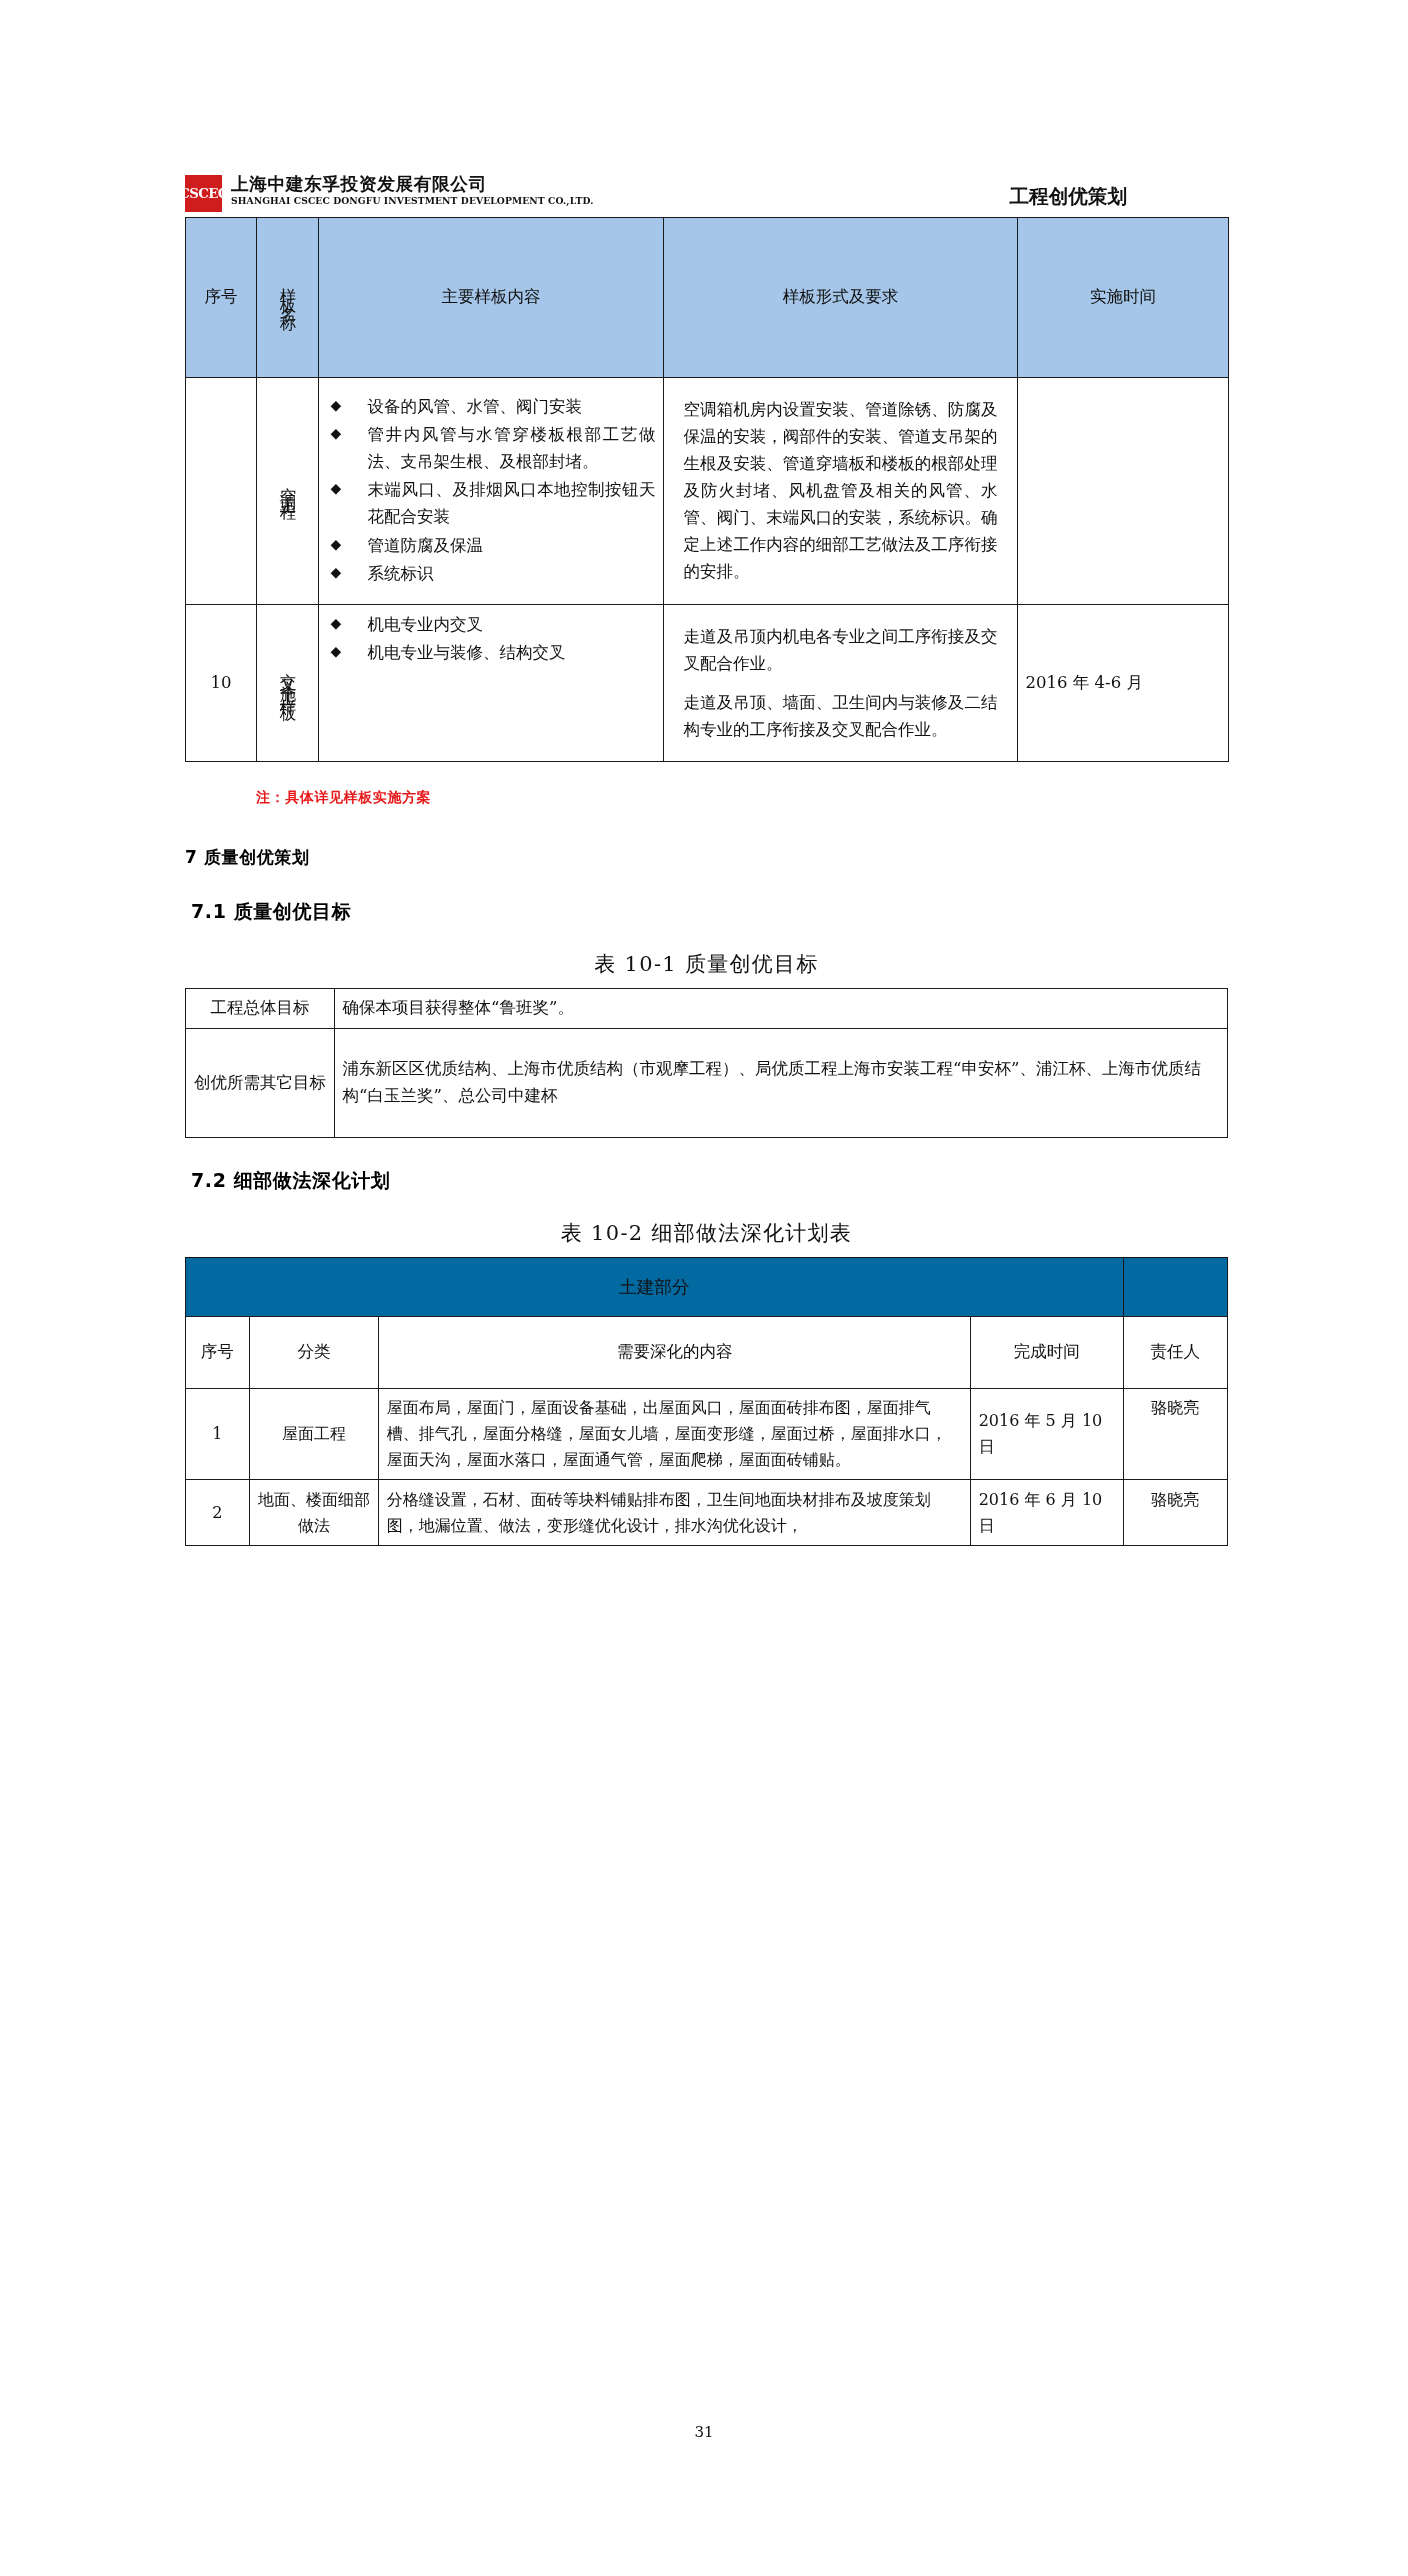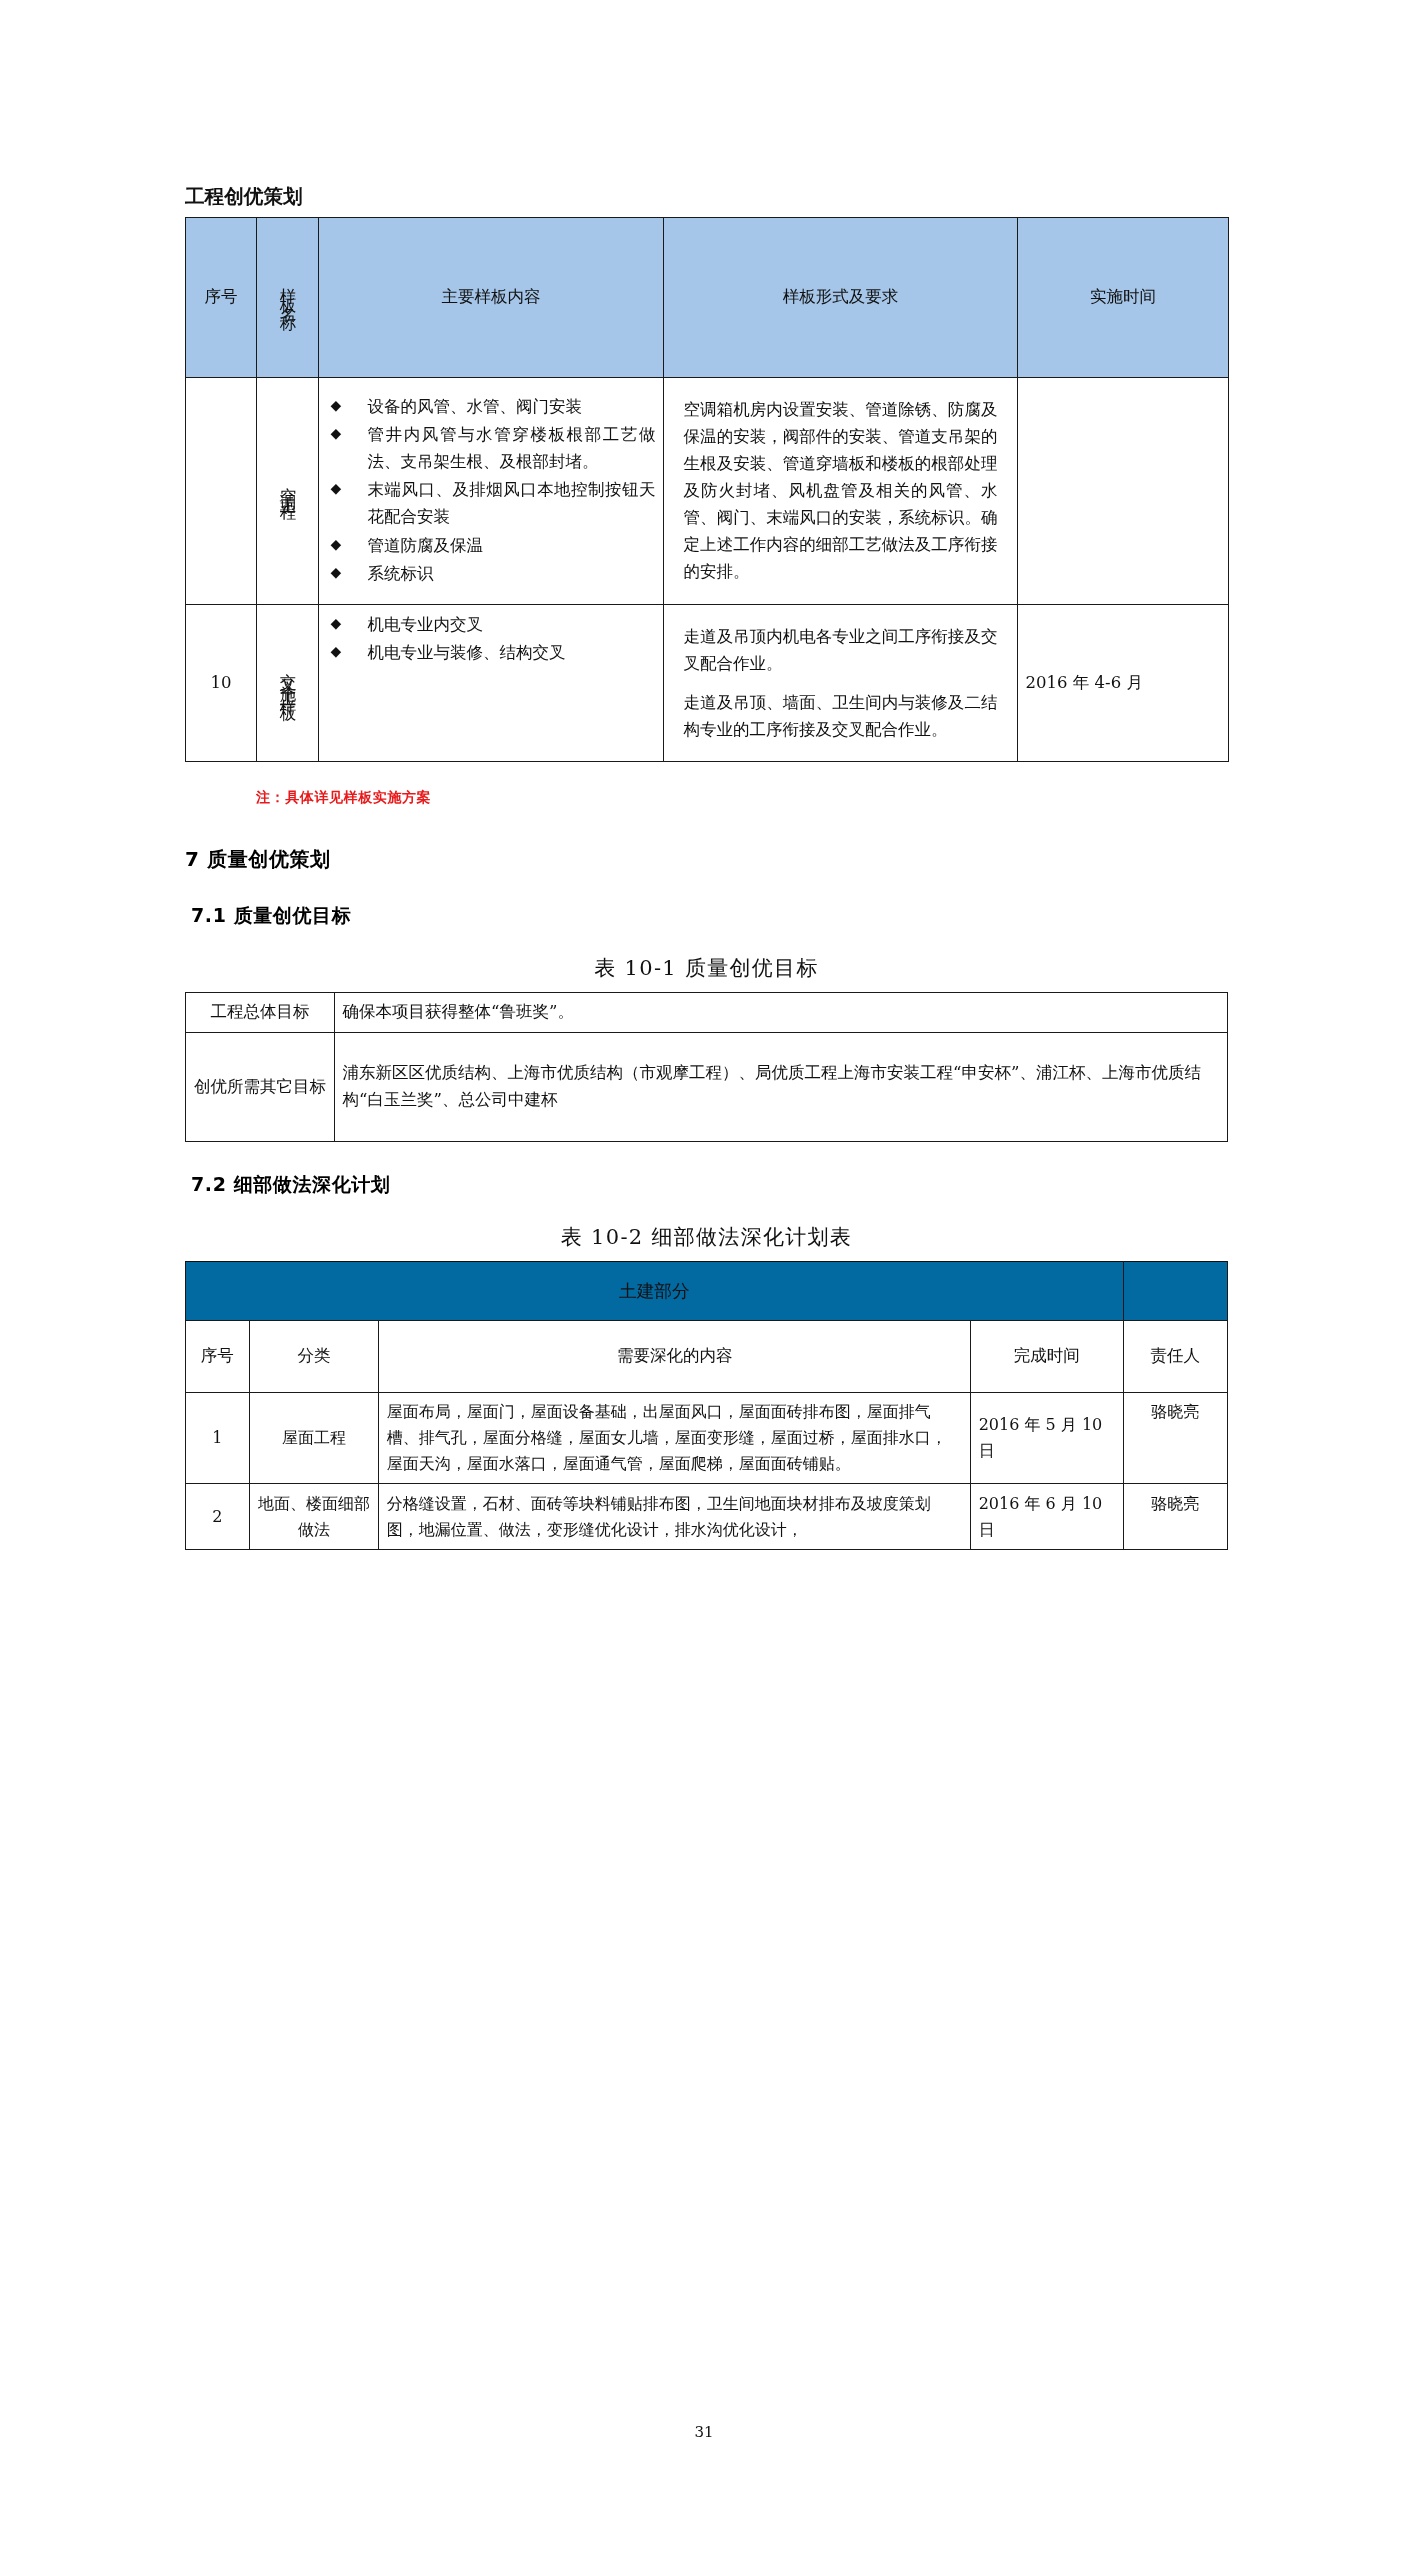--- a/index.html
+++ b/index.html
@@ -168,21 +168,21 @@
     font-weight: bold;
     font-size: 14px;
     margin: 26.6px 0 0 71px;
     letter-spacing: 0.6px;
   }
 
   
   h1.h-sec {
     font-family: "DejaVu Sans", sans-serif;
     font-weight: bold;
-    font-size: 20px;
+    font-size: 17px;
     margin: 39px 0 16px 0;
     letter-spacing: 0.6px;
   }
   h2.h-sub {
     font-family: "DejaVu Sans", sans-serif;
     font-weight: bold;
     font-size: 19px;
     margin: 30px 0 0 6px;
     letter-spacing: 0.6px;
   }
@@ -232,20 +232,27 @@
     color: #111;
   }
 </style>
 </head>
 <body>
 
 <div class="page">
   <div class="content">
 
     <div class="doc-header">
+      <div class="logo-block">
+        <div class="logo-mark">CSCEC</div>
+        <div class="logo-text">
+          <div class="logo-cn">上海中建东孚投资发展有限公司</div>
+          <div class="logo-en">SHANGHAI CSCEC DONGFU INVESTMENT DEVELOPMENT CO.,LTD.</div>
+        </div>
+      </div>
       <div class="header-title">工程创优策划</div>
     </div>
 
     <table class="doc-table tbl-sample">
       <colgroup>
         <col class="c-no">
           <col class="c-name">
           <col class="c-main">
           <col class="c-form">
           <col class="c-time">

